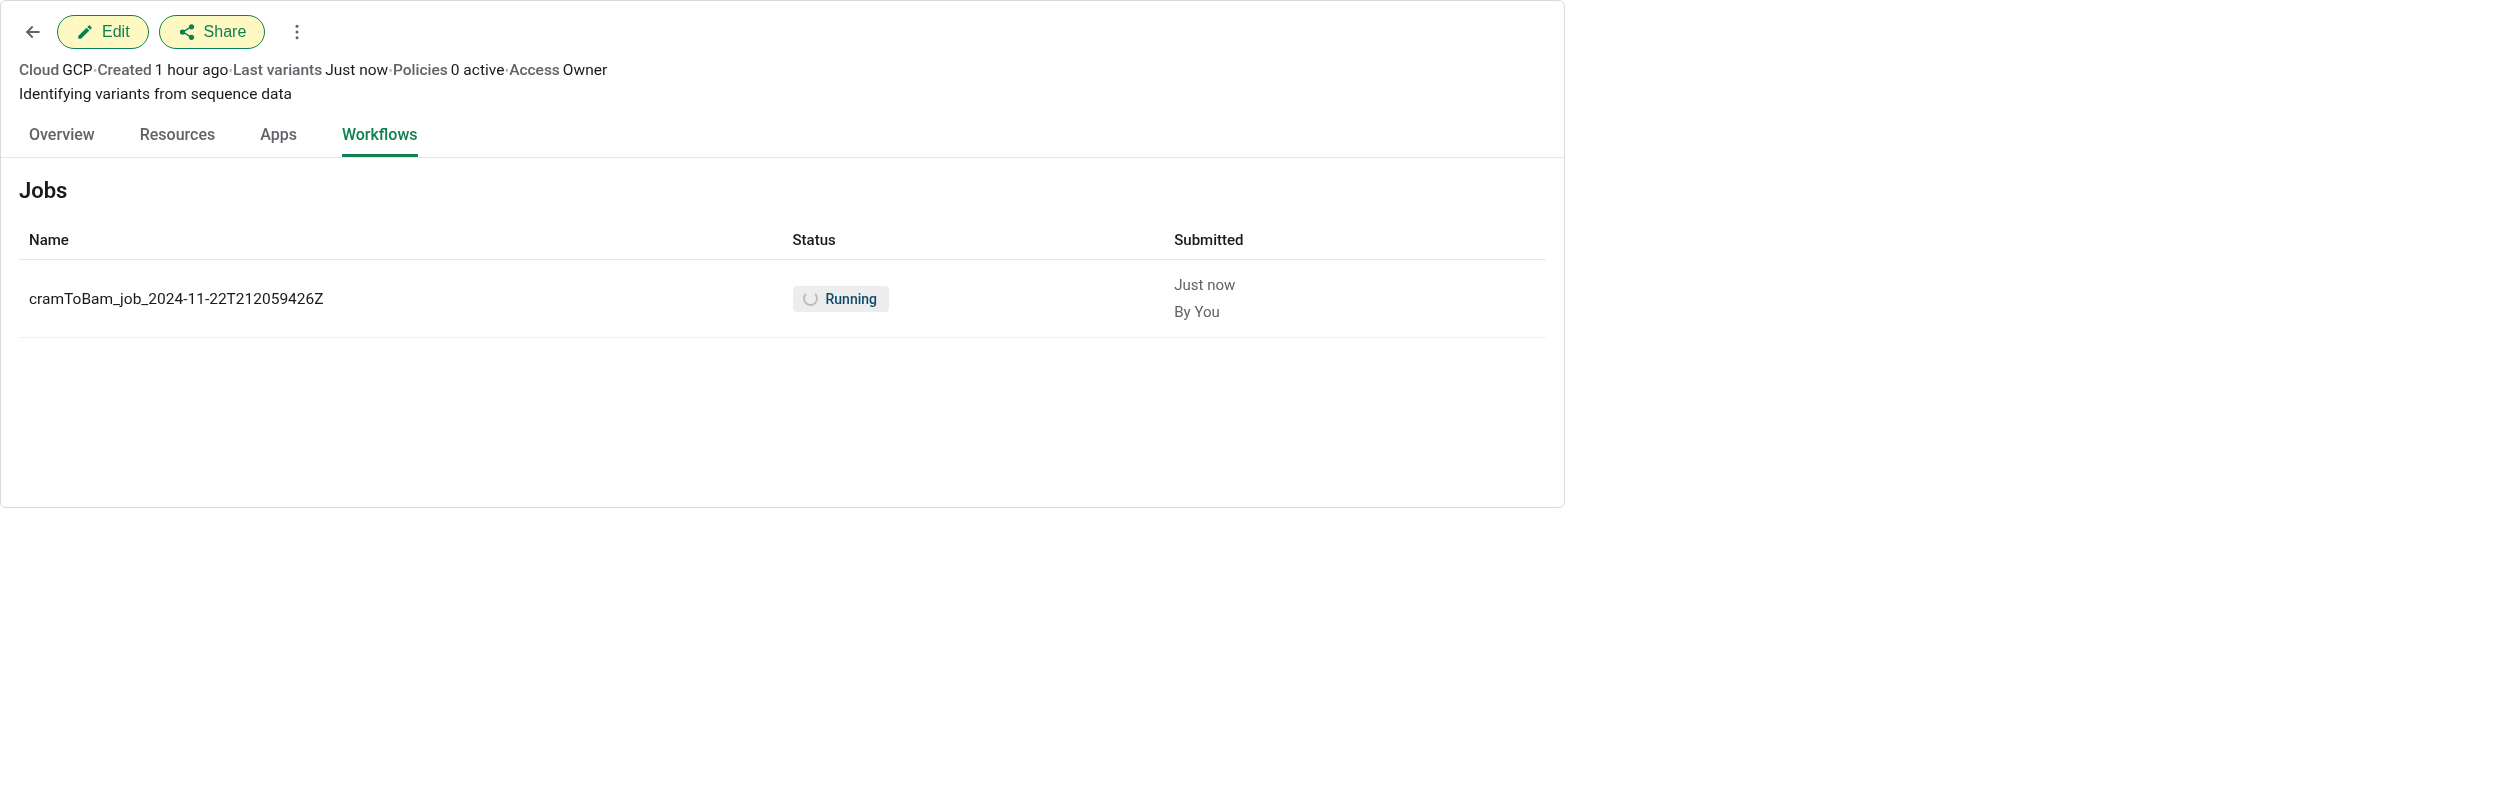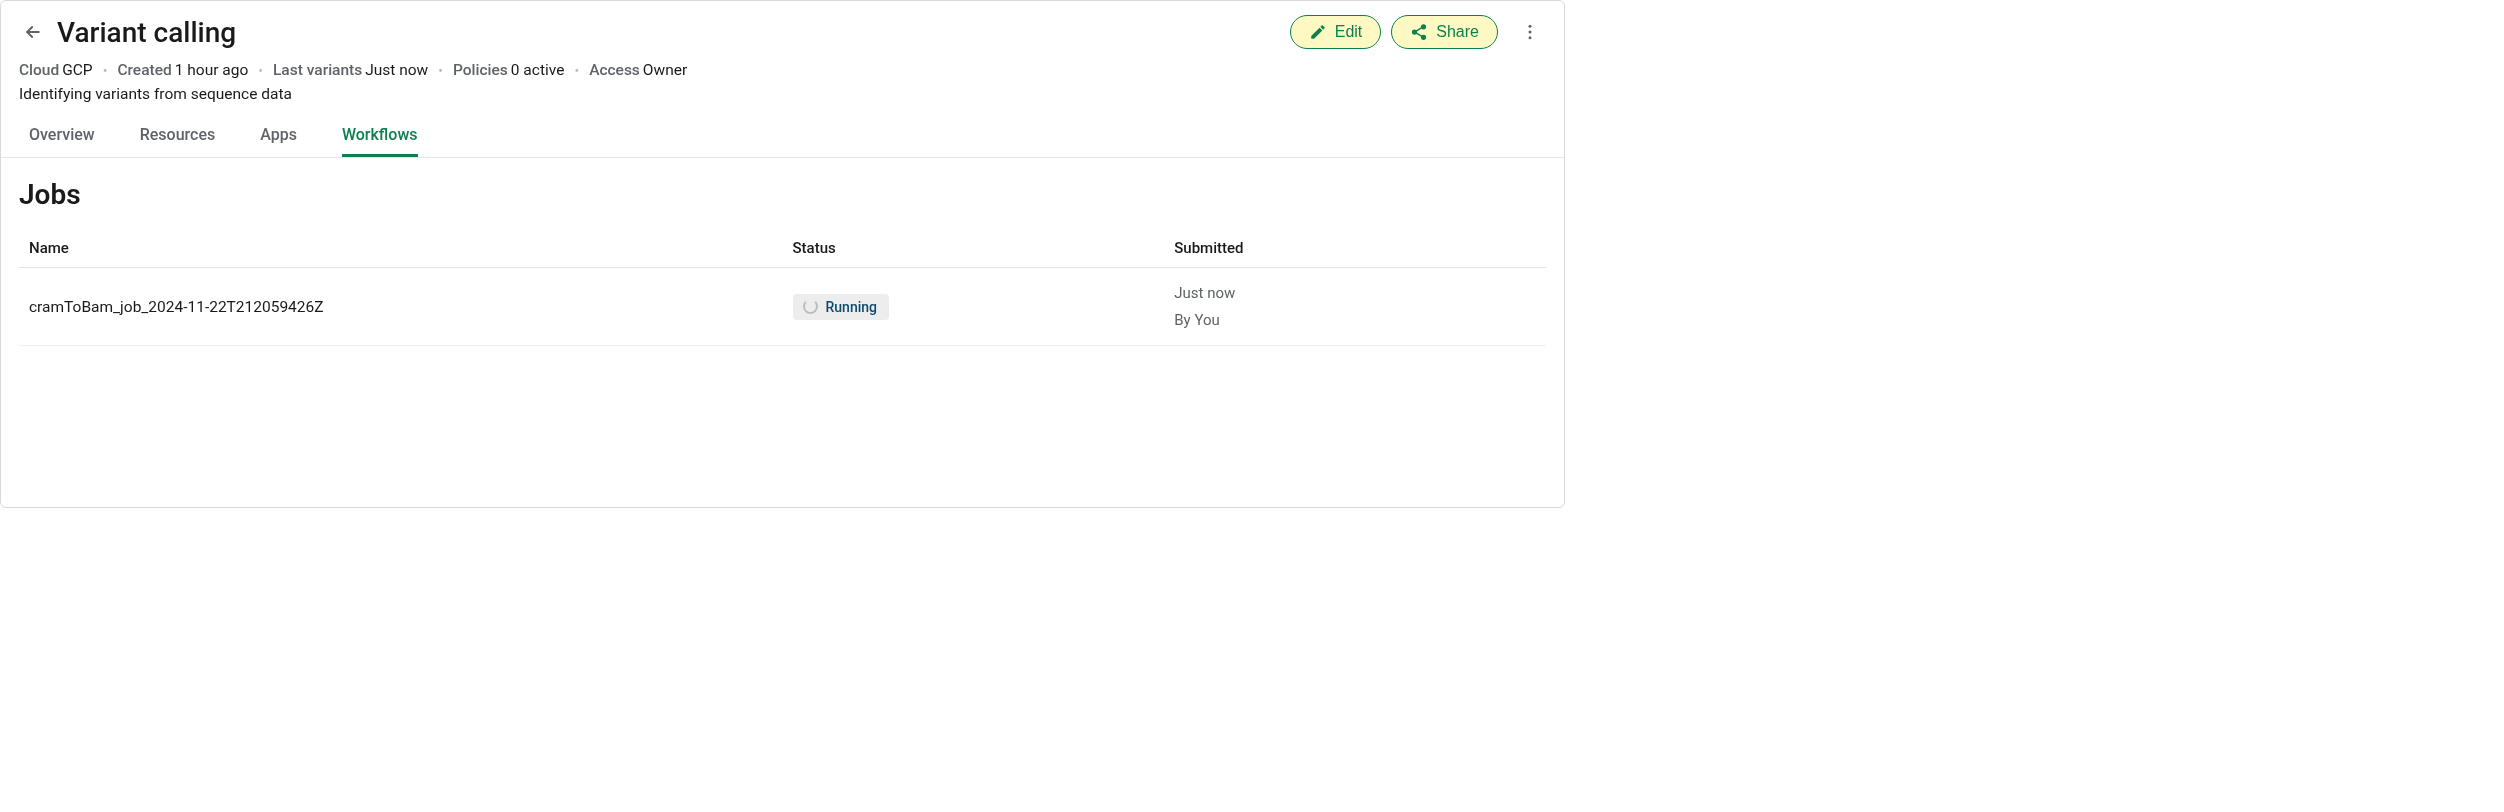--- a/index.html
+++ b/index.html
@@ -59,21 +59,20 @@
     width: 32px; height: 32px;
     display: flex; align-items: center; justify-content: center;
     cursor: pointer;
     color: #5f6368;
     border-radius: 50%;
     margin-left: 6px;
   }
   .meta-row {
     display: flex;
     align-items: flex-end;
-    gap: 10px;
     padding: 4px 18px 0 18px;
     font-size: 15.5px;
     color: #5f6368;
   }
   .meta-item .label { color: #5f6368; font-weight: 500; }
   .meta-item .value { color: #1a1a1a; font-weight: 400; margin-left: 3px; }
   .dot { color: #bdbdbd; font-size: 14px; }
   .description {
     padding: 6px 18px 0 18px;
     font-size: 15.5px;
@@ -112,21 +111,21 @@
     border-bottom: 3px solid transparent;
   }
   .tab-s.active {
     color: #0d8050;
     border-bottom-color: #0d8050;
   }
   .content {
     padding: 20px 18px;
   }
   .section-title {
-    font-size: 28px;
+    font-size: 22px;
     font-weight: 600;
     margin-bottom: 18px;
   }
   .jobs-table {
     width: 100%;
     border-collapse: collapse;
   }
   .jobs-table thead th {
     text-align: left;
     font-size: 15px;
@@ -169,21 +168,20 @@
 
 <div class="frame">
 
   <div class="header">
     <div class="back-btn">
       <svg viewBox="0 0 24 24" fill="none" stroke="currentColor" stroke-width="2.2" stroke-linecap="round" stroke-linejoin="round">
         <line x1="19" y1="12" x2="5" y2="12"></line>
         <polyline points="11 18 5 12 11 6"></polyline>
       </svg>
     </div>
-    <h1 class="title">Variant calling</h1>
     <div class="header-actions">
       <button class="pill-btn">
         <svg viewBox="0 0 24 24" fill="currentColor">
           <path d="M3 17.25V21h3.75L17.81 9.94l-3.75-3.75L3 17.25zM20.71 7.04a1 1 0 0 0 0-1.41l-2.34-2.34a1 1 0 0 0-1.41 0l-1.83 1.83 3.75 3.75 1.83-1.83z"></path>
         </svg>
         <span>Edit</span>
       </button>
       <button class="pill-btn">
         <svg viewBox="0 0 24 24" fill="none" stroke="currentColor" stroke-width="2">
           <circle cx="18" cy="5" r="2.5" fill="currentColor"></circle>

